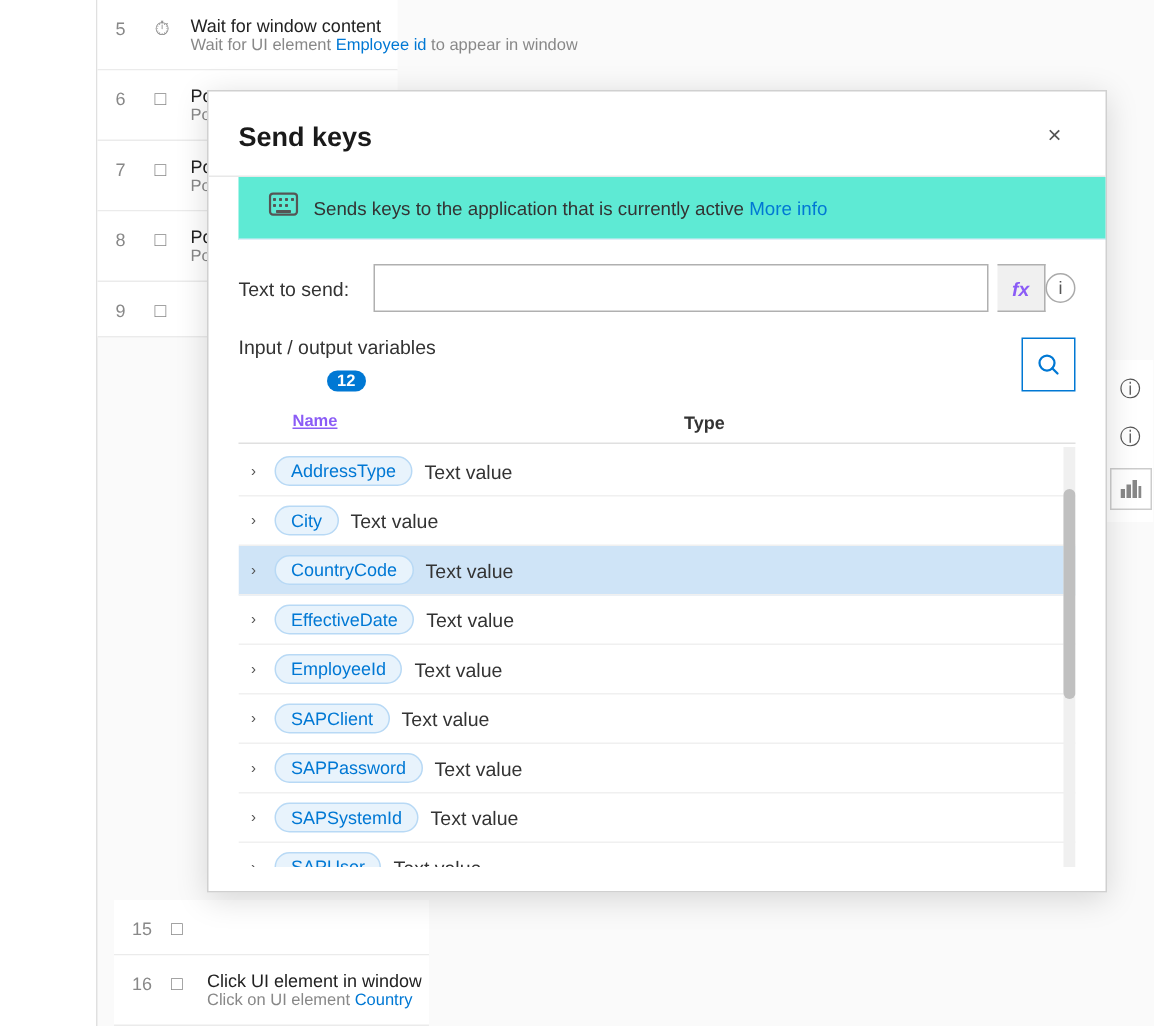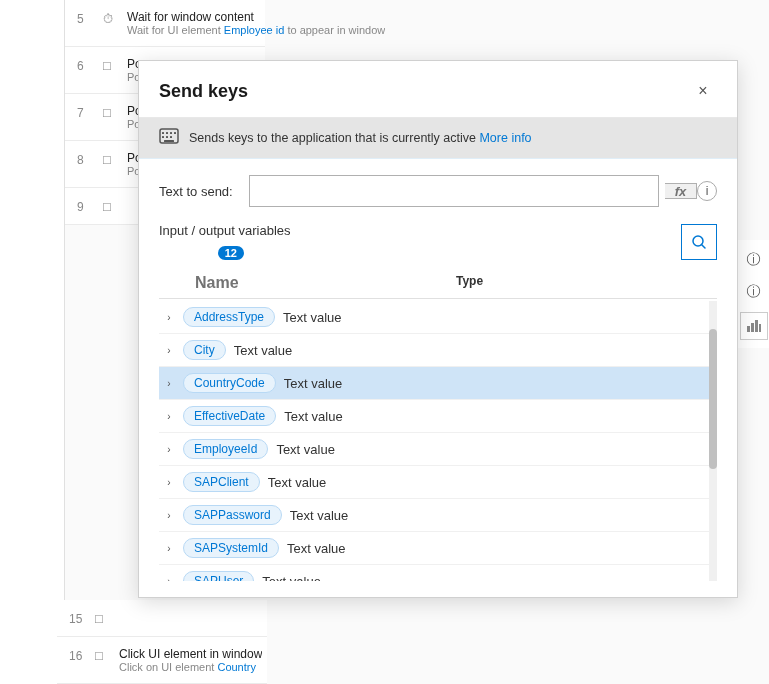--- a/index.html
+++ b/index.html
@@ -159,26 +159,27 @@
       border: none;
       cursor: pointer;
       display: flex;
       align-items: center;
       justify-content: center;
       color: #555;
       font-size: 16px;
     }
 
     .modal-info-banner {
-      background: #e5e5e5;
+      background: #5eead4;
       padding: 10px 20px;
       display: flex;
       align-items: center;
       gap: 10px;
       border-bottom: 1px solid #e0eef8;
+      margin-left: 20px;
     }
 
     .modal-info-icon {
       color: #555;
       font-size: 16px;
       min-width: 20px;
     }
 
     .modal-info-text {
       font-size: 12.5px;
@@ -224,31 +225,31 @@
       flex: 1;
       height: 32px;
       border: 1px solid #b0b0b0;
       padding: 0 8px;
       font-size: 13px;
       outline: none;
     }
 
     .fx-btn {
       width: 32px;
-      height: 16px;
+      height: 32px;
       background: #f0f0f0;
       border: 1px solid #b0b0b0;
       border-left: none;
       display: flex;
       align-items: center;
       justify-content: center;
       cursor: pointer;
       font-style: italic;
       font-weight: 600;
-      color: #737373;
+      color: #8b5cf6;
       font-size: 13px;
     }
 
     .info-circle {
       width: 20px;
       height: 20px;
       border: 1.5px solid #aaa;
       border-radius: 50%;
       display: flex;
       align-items: center;
@@ -309,24 +310,25 @@
 
     .variables-table-header {
       display: flex;
       padding: 4px 0 6px 0;
       border-bottom: 1px solid #e0e0e0;
       margin-bottom: 2px;
     }
 
     .col-name {
       flex: 1;
-      font-size: 16px;
+      font-size: 11px;
       font-weight: 600;
-      color: #737373;
+      color: #8b5cf6;
       padding-left: 36px;
+      text-decoration: underline;
     }
 
     .col-type {
       flex: 1;
       font-size: 12px;
       font-weight: 600;
       color: #333;
     }
 
     .var-row {
@@ -446,21 +448,21 @@
 
   <div class="workflow-item">
     <span class="workflow-item-num">9</span>
     <span class="workflow-item-icon">□</span>
     <div class="workflow-item-text">
       <div class="workflow-item-title"></div>
     </div>
   </div>
 </div>
 
-<div style="position:absolute; bottom:0; left:57px; width:210px;">
+<div style="position:absolute; bottom:0; left:76px; width:210px;">
   <div class="workflow-item">
     <span class="workflow-item-num">15</span>
     <span class="workflow-item-icon">□</span>
     <div class="workflow-item-text"></div>
   </div>
   <div class="workflow-item">
     <span class="workflow-item-num">16</span>
     <span class="workflow-item-icon">□</span>
     <div class="workflow-item-text">
       <div class="workflow-item-title">Click UI element in window</div>

